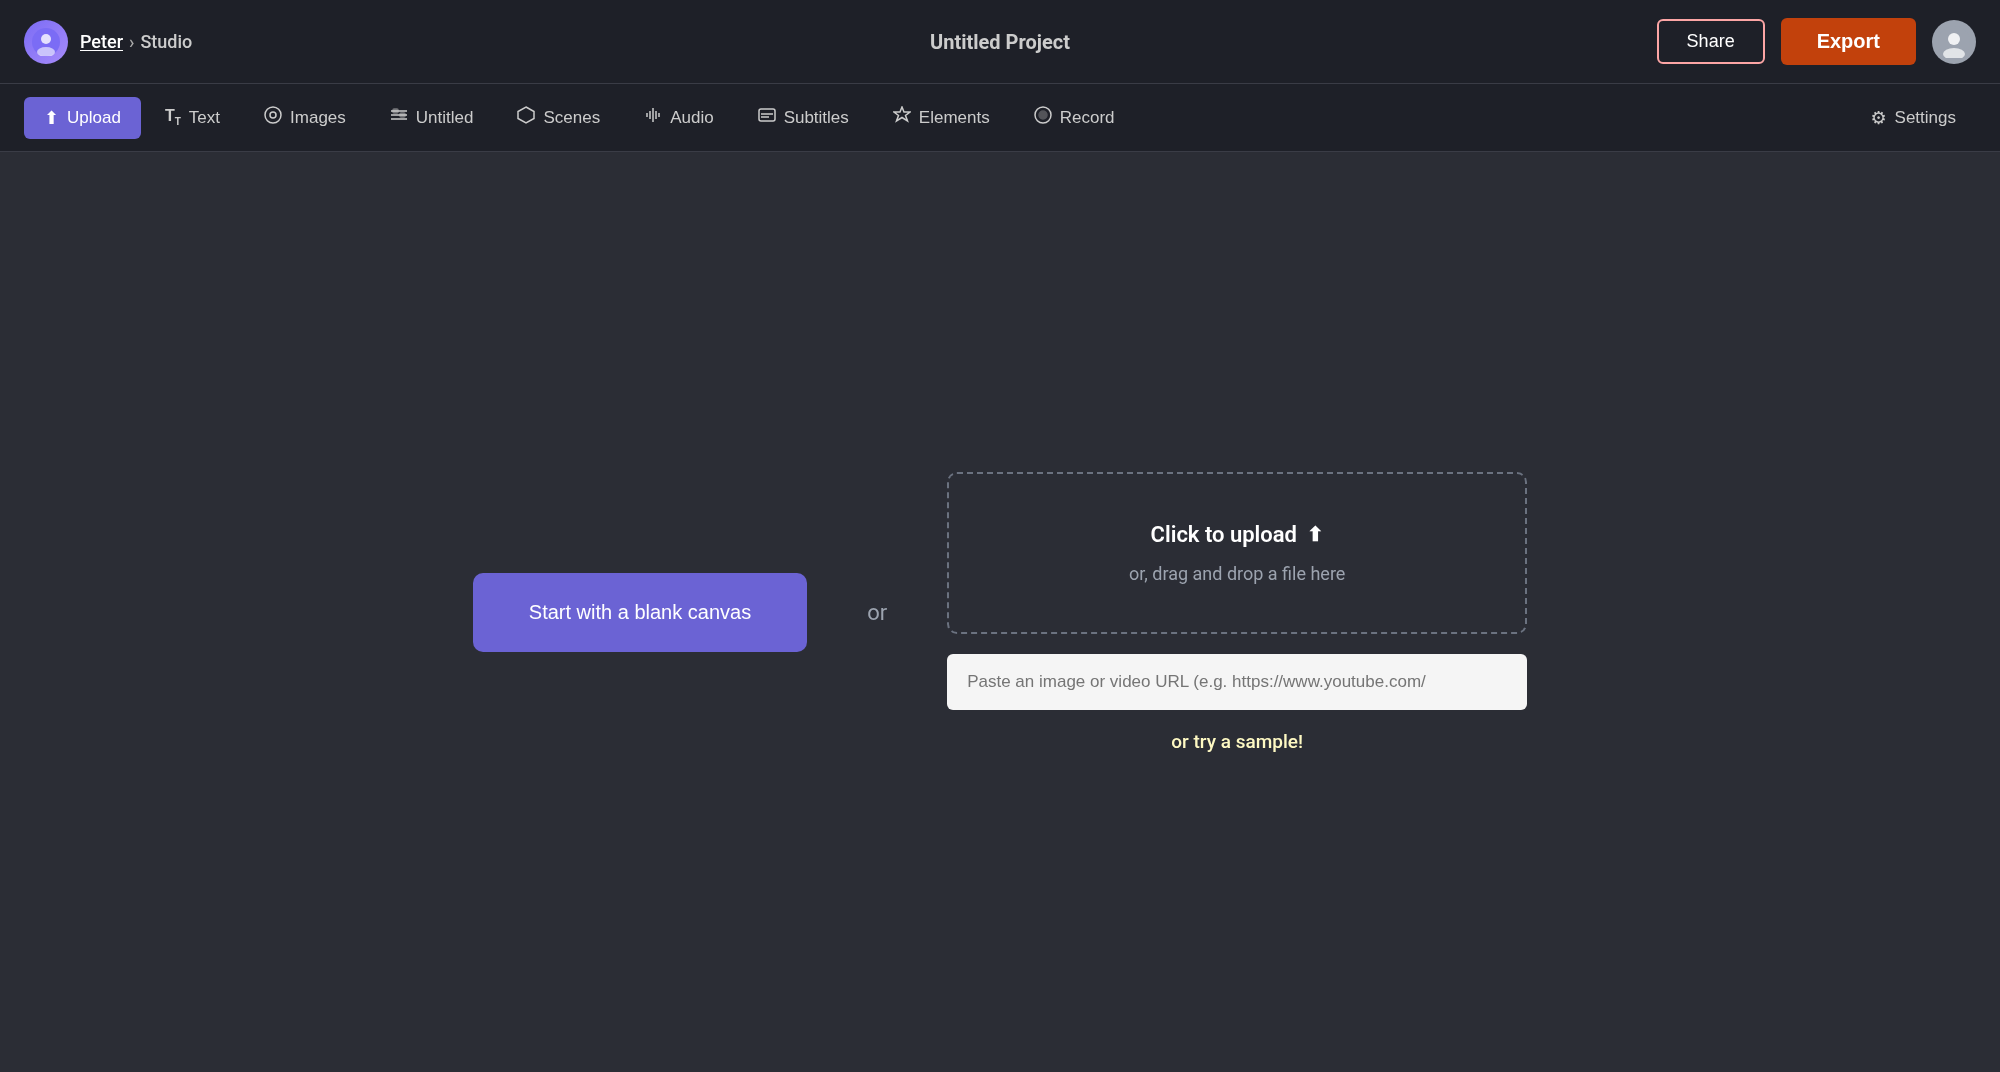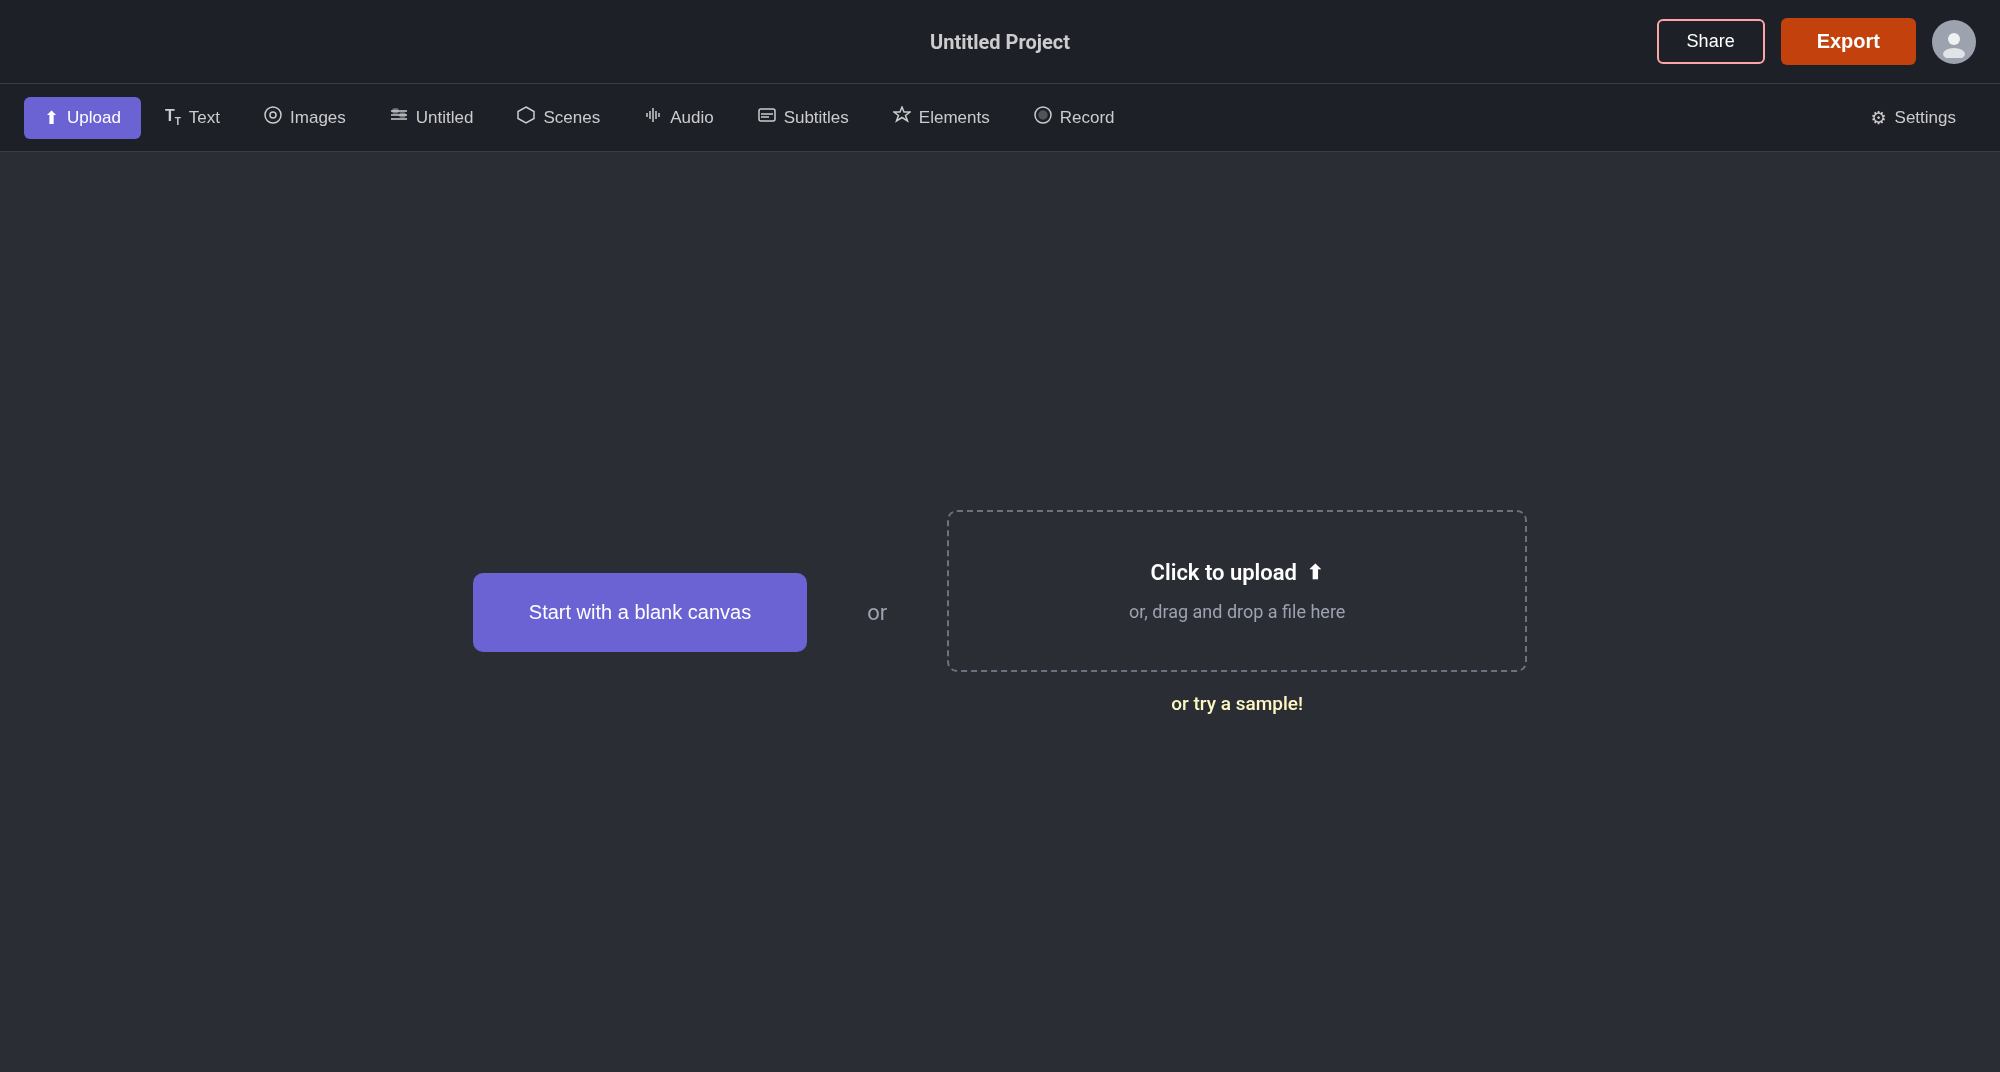--- a/index.html
+++ b/index.html
@@ -240,20 +240,34 @@
       color: #fef9c3;
       font-size: 19px;
       cursor: pointer;
       font-weight: 500;
     }
   </style>
 </head>
 <body>
 
 <nav class="navbar">
+  <div class="nav-left">
+    <div class="avatar">
+      <svg width="28" height="28" viewBox="0 0 28 28" fill="none">
+        <circle cx="14" cy="14" r="14" fill="#7b6cf5"></circle>
+        <circle cx="14" cy="11" r="5" fill="white" opacity="0.8"></circle>
+        <ellipse cx="14" cy="24" rx="9" ry="5" fill="white" opacity="0.6"></ellipse>
+      </svg>
+    </div>
+    <div class="breadcrumb">
+      <a href="#">Peter</a>
+      <span class="separator">›</span>
+      <span class="studio">Studio</span>
+    </div>
+  </div>
 
   <div class="nav-center">
     <span>Untitled Project</span>
   </div>
 
   <div class="nav-right">
     <button class="share-btn">Share</button>
     <button class="export-btn">Export</button>
     <div class="user-avatar">
       <svg width="32" height="32" viewBox="0 0 32 32" fill="none">
@@ -360,16 +374,17 @@
 
   <div class="upload-section">
     <div class="drop-zone">
       <div class="click-to-upload">
         <span>Click to upload</span>
         <span class="upload-icon-inline">⬆</span>
       </div>
       <div class="drag-drop-text">or, drag and drop a file here</div>
     </div>
 
+    <input class="url-input" type="text" placeholder="Paste an image or video URL (e.g. https://www.youtube.com/" style="">
 
     <div class="try-sample">or try a sample!</div>
   </div>
 </div>
 
 </body></html>

